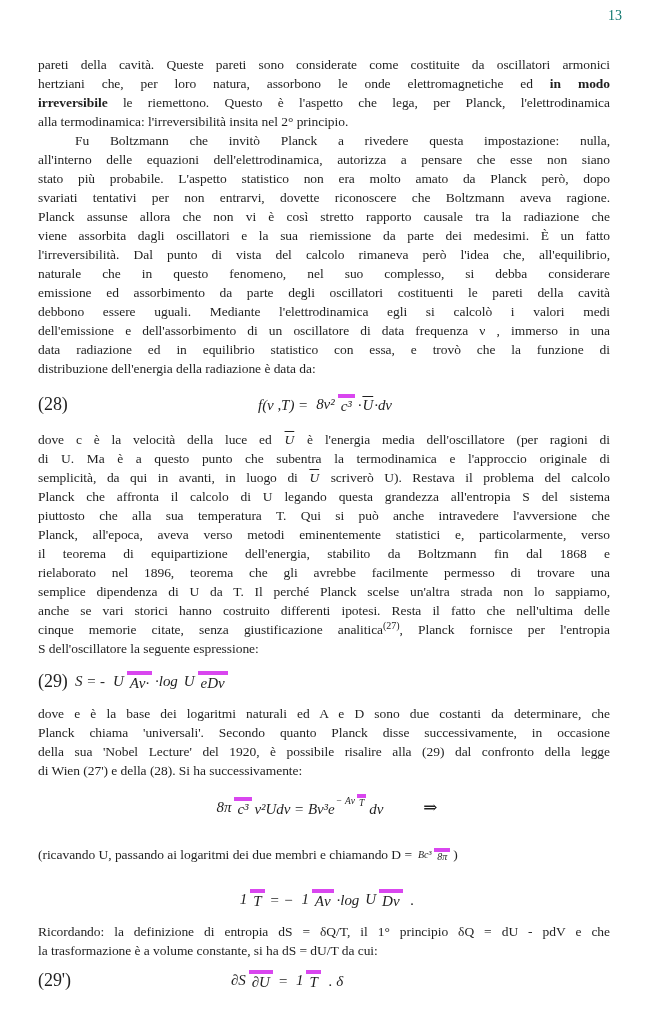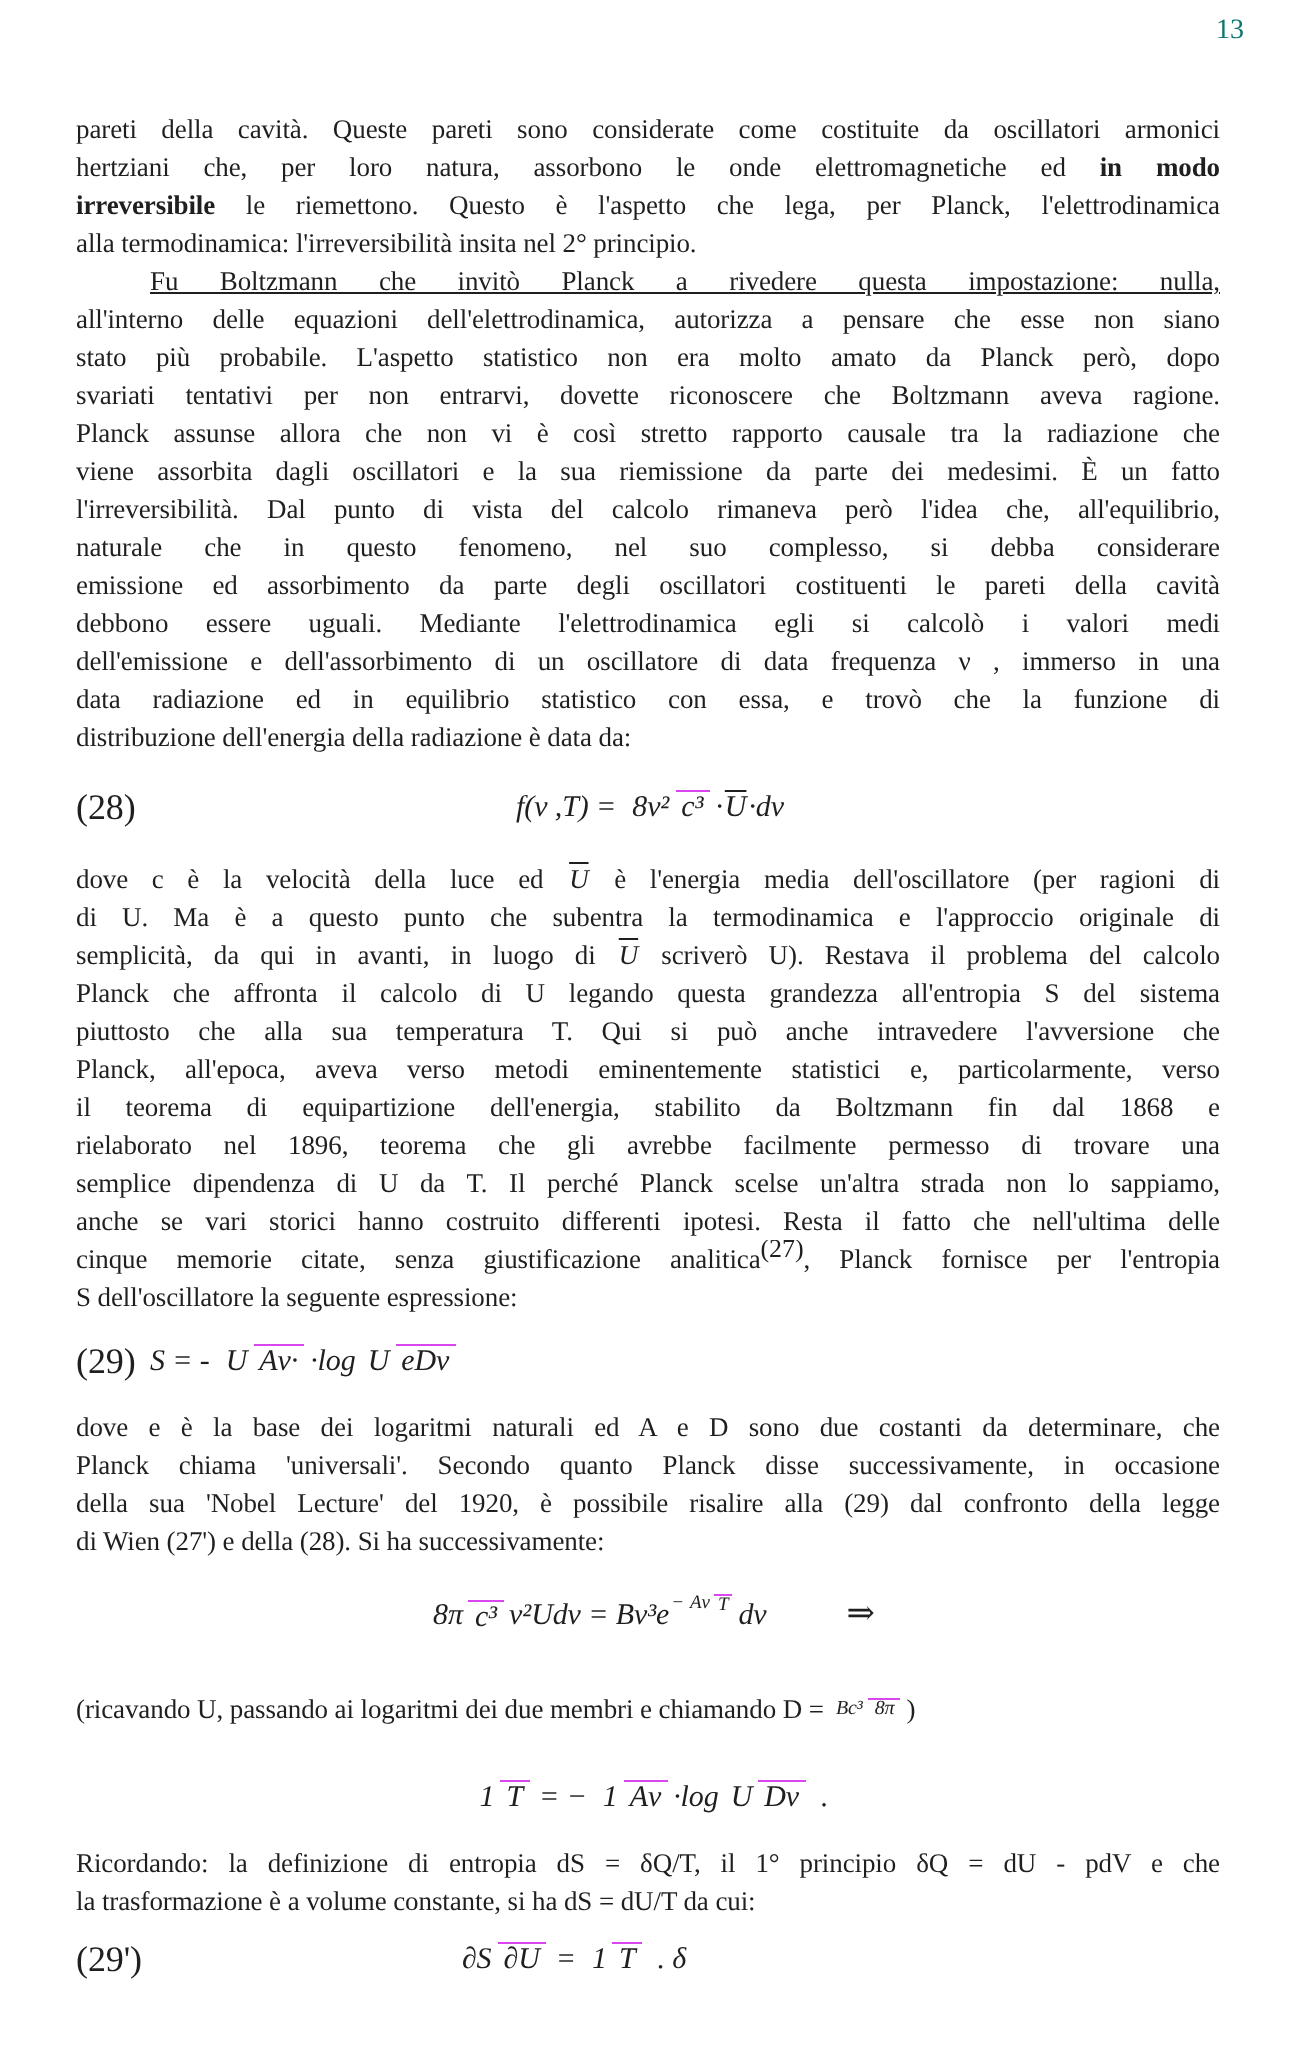--- a/index.html
+++ b/index.html
@@ -17,44 +17,44 @@
     position:absolute;left:38px;top:55px;width:572px;
     font-size:13.5px;letter-spacing:-0.05px;
   }
   .jline{
     text-align:justify;height:19px;line-height:19px;overflow:hidden;
   }
   .jline::after{content:"";display:inline-block;width:100%;height:0;}
   .lastline{
     text-align:left;height:19px;line-height:19px;overflow:hidden;
   }
-  .indent{text-indent:37px;text-decoration:underline;}
+  .indent{text-indent:37px;}
   .b{font-weight:bold;}
   .ov{font-style:italic;text-decoration:overline;padding:0 1px;}
-  .sup{font-size:13px;vertical-align:super;line-height:0;font-family:Liberation Serif, serif;}
+  .sup{font-size:10px;vertical-align:super;line-height:0;font-family:Liberation Serif, serif;}
   
   .eq-block{position:relative;display:flex;align-items:center;}
   .eq-label{
     position:absolute;left:0;top:50%;transform:translateY(-50%);
     font-style:normal;font-size:18px;
   }
   .eq-center{
     flex:1;display:flex;justify-content:center;align-items:flex-end;
     font-style:italic;font-size:15px;
   }
   .eq-left{
     display:flex;align-items:center;font-style:italic;font-size:15px;
     margin-left:35px;
   }
   .frac{
     display:inline-flex;flex-direction:row;align-items:center;
     margin:0 3px;text-align:center;
   }
   .frac .num,.frac .den{display:block;line-height:1.08;padding:0 3px;}
-  .frac .den{border-top:1px solid #d946ef;}
+  .frac .den{border-top:4px solid #d946ef;}
   .h28{height:52px;}
   .h29{height:46px;}
   .hwien{height:54px;}
   .hric{height:42px;}
   .hinv{height:46px;}
   .h29p{height:40px;}
   .sup-exp{
     display:inline-flex;align-items:center;font-size:9.5px;
     transform:translateY(-9px);margin-left:1px;
   }

